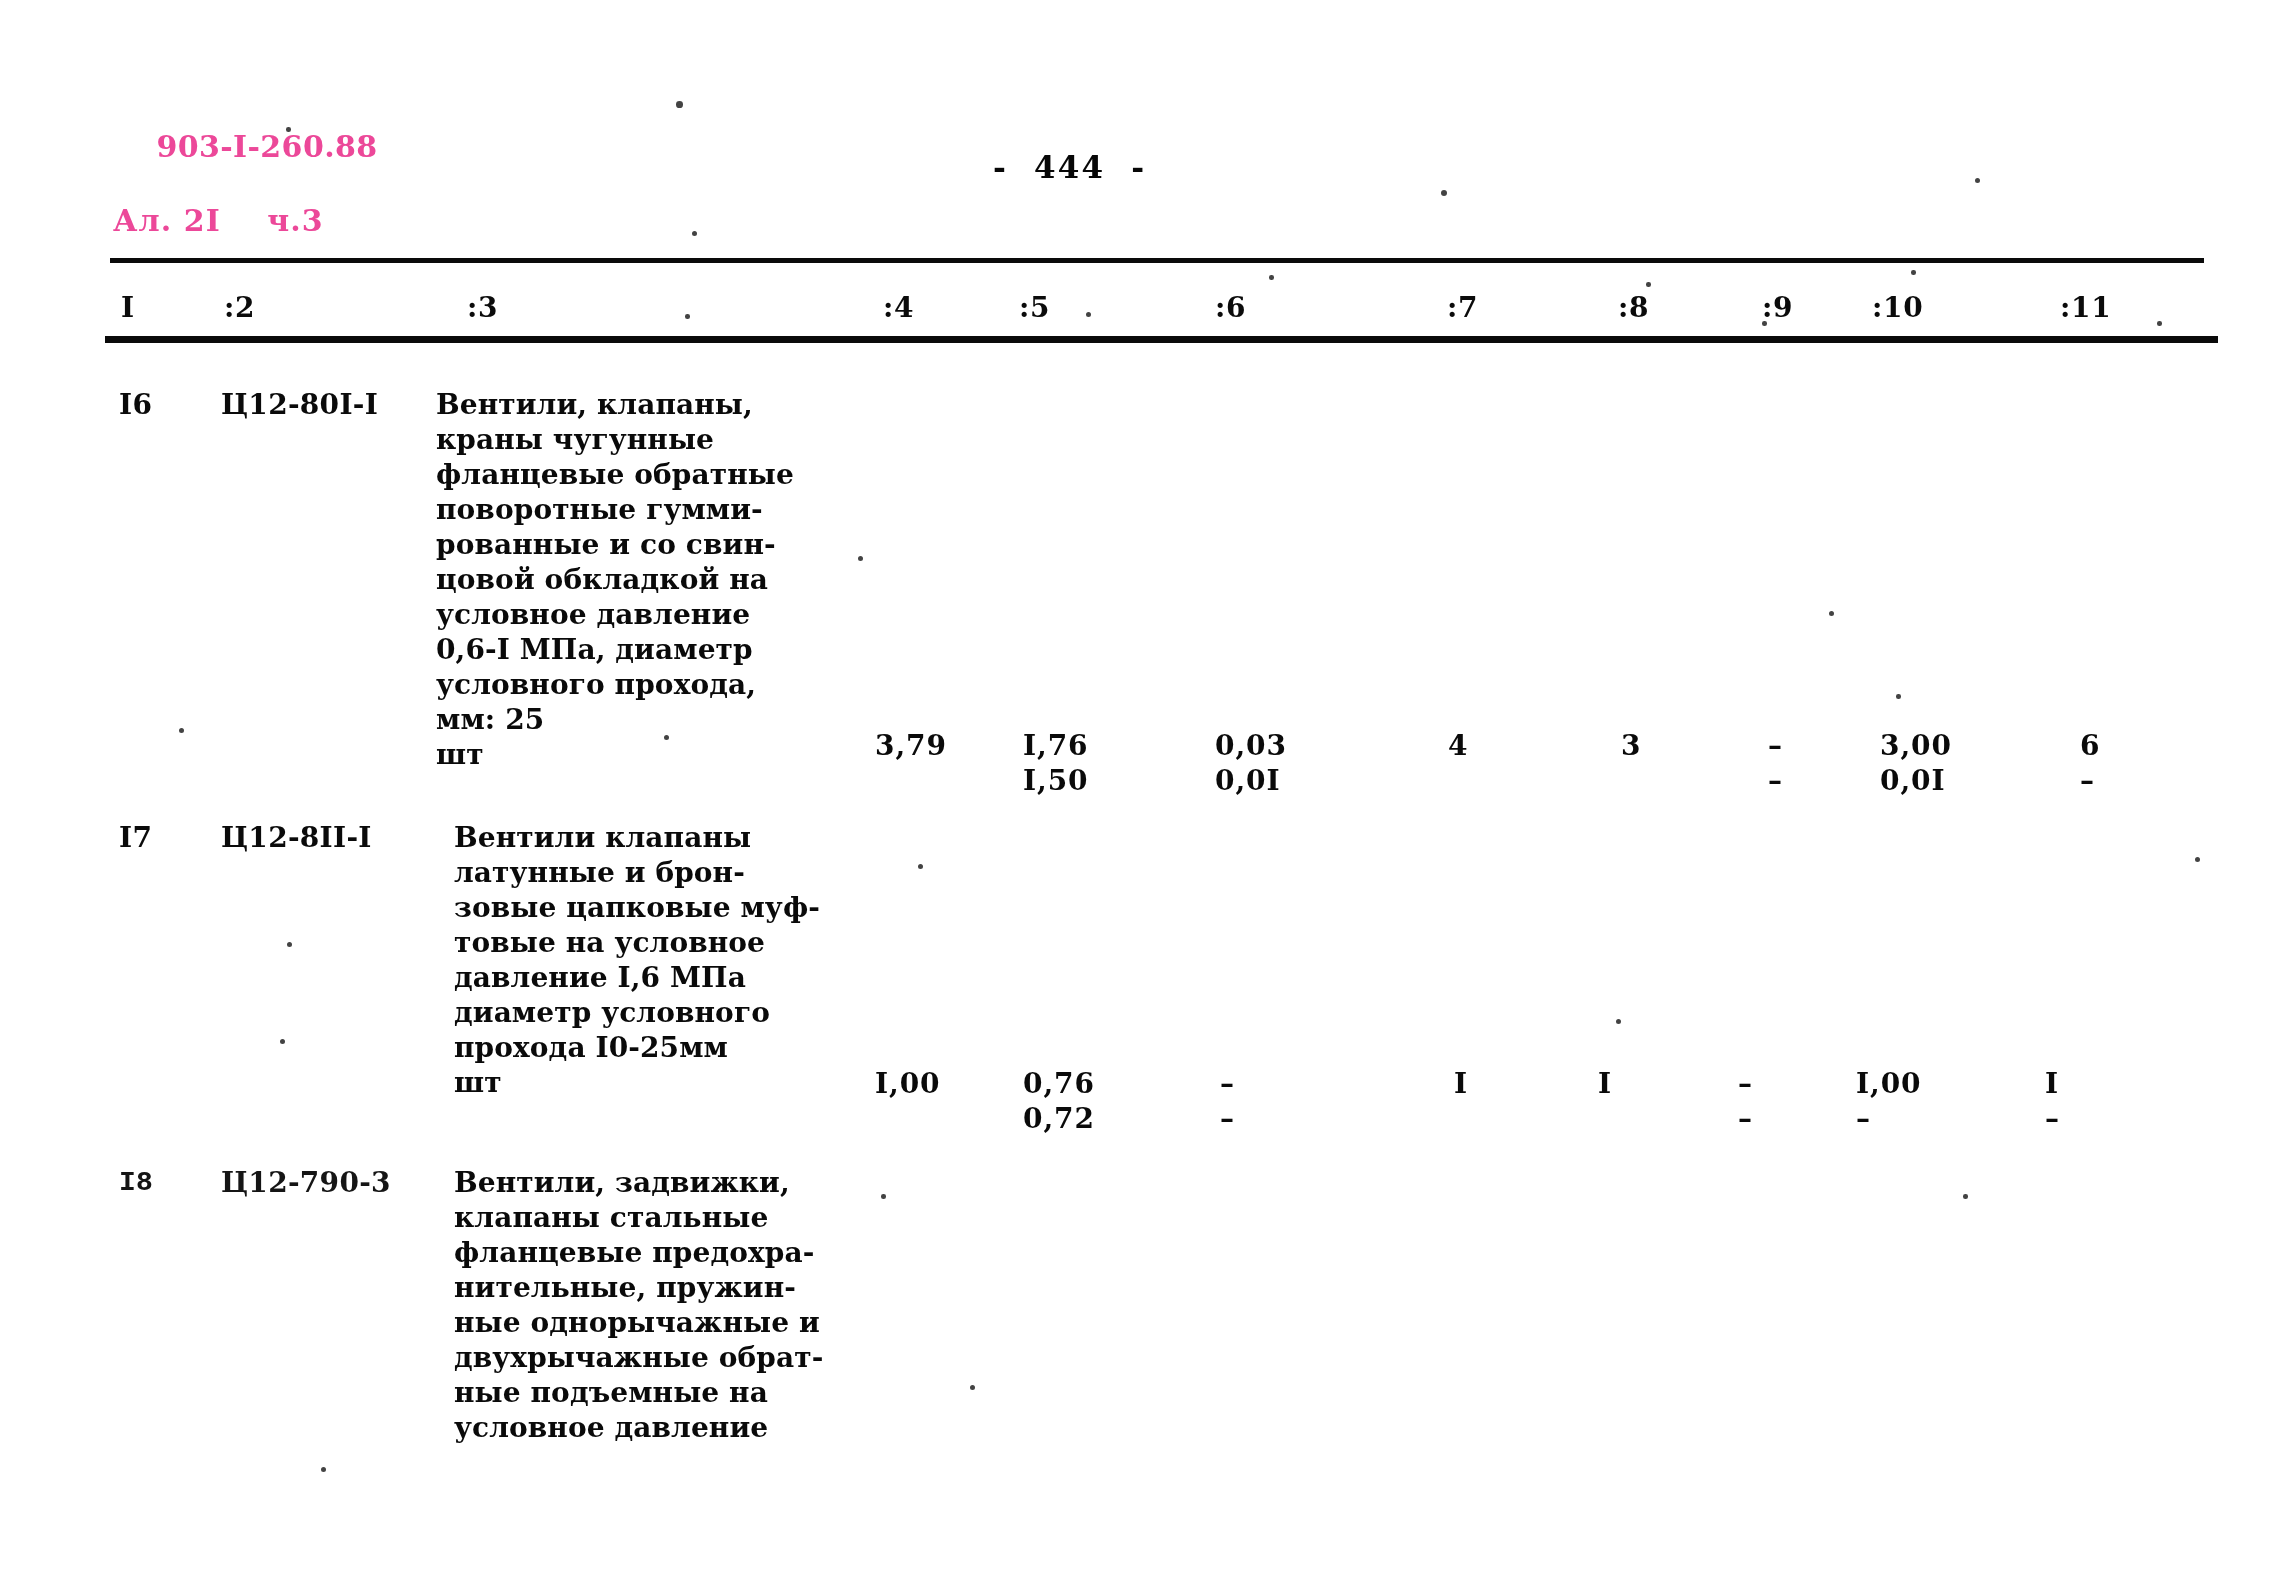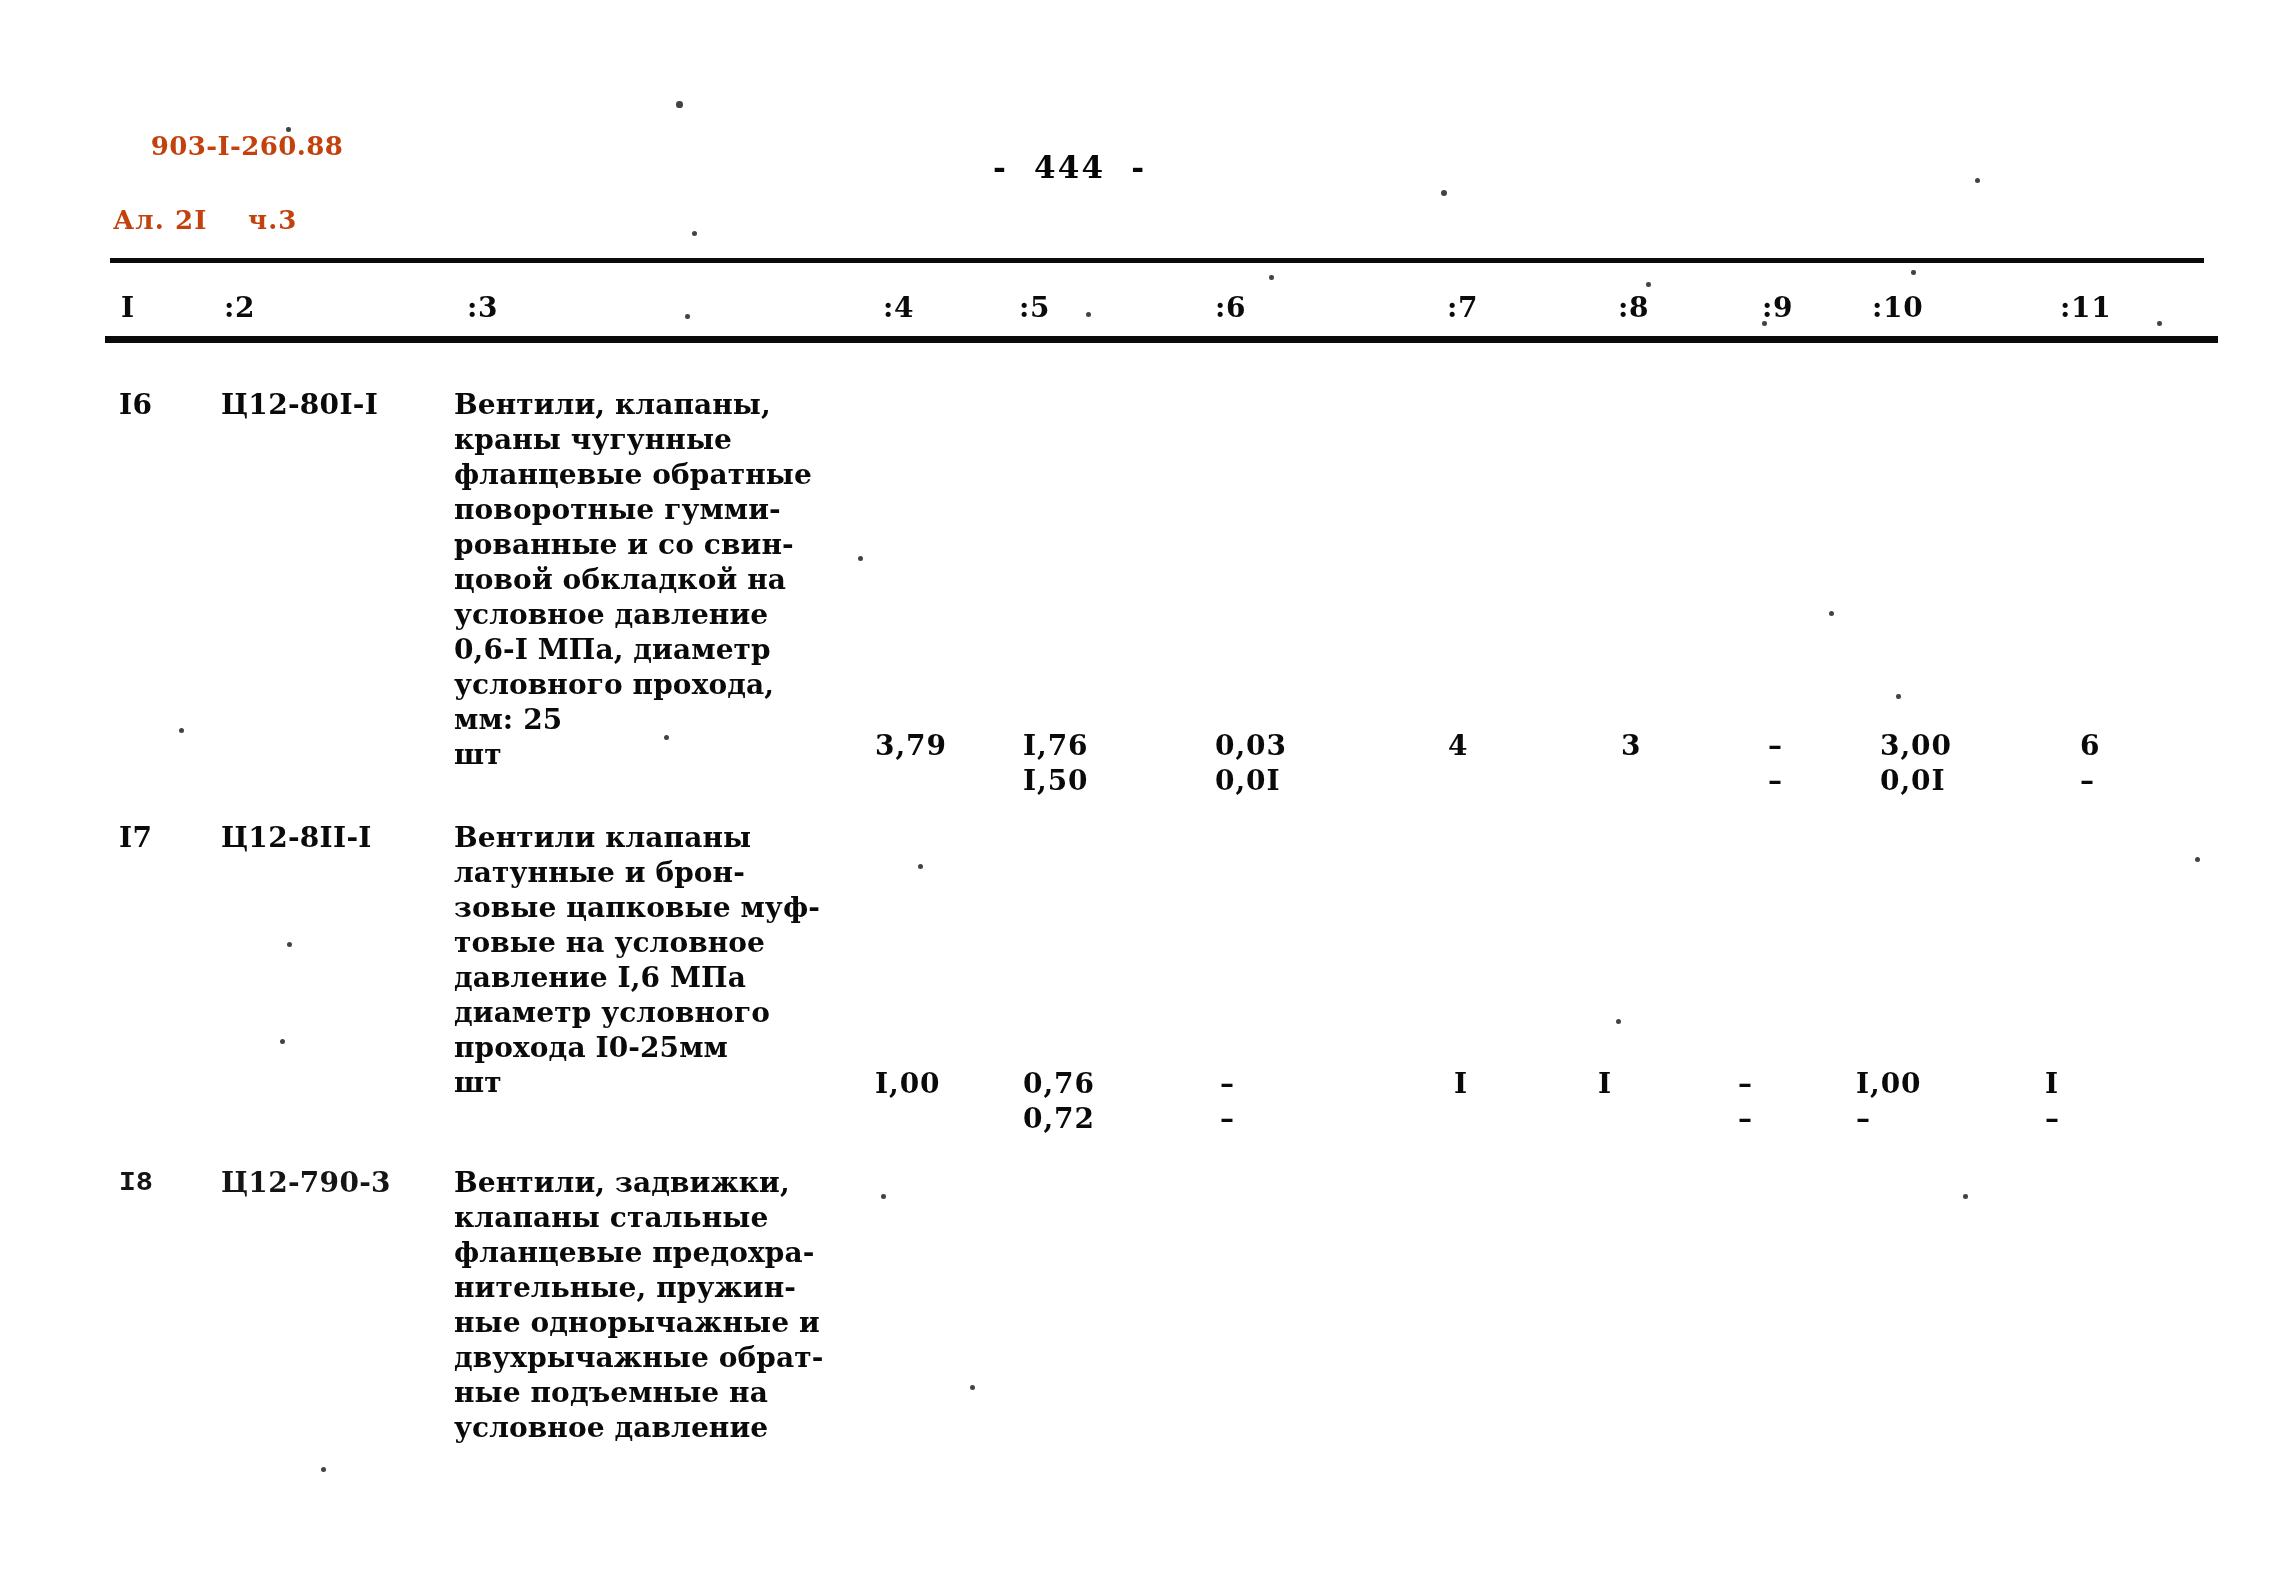--- a/index.html
+++ b/index.html
@@ -28,24 +28,24 @@
     opacity: .82;
   }
 
   
   .doc-header {
     position: absolute;
     left: 113px;
     top: 91px;
     font-family: "DejaVu Serif", "Liberation Serif", serif;
     font-weight: 700;
-    font-size: 26px;
+    font-size: 30px;
     line-height: 37px;
     letter-spacing: 0.4px;
-    color: #c2410c;
+    color: #ec4899;
     white-space: pre;
   }
   .doc-header .line2 {
     display: block;
     letter-spacing: 1.1px;
   }
   .page-number {
     position: absolute;
     left: 993px;
     top: 149px;
@@ -151,21 +151,21 @@
   <div class="col-head" style="left:1215px;">:6</div>
   <div class="col-head" style="left:1447px;">:7</div>
   <div class="col-head" style="left:1618px;">:8</div>
   <div class="col-head" style="left:1762px;">:9</div>
   <div class="col-head" style="left:1872px;">:10</div>
   <div class="col-head" style="left:2060px;">:11</div>
 
   <div>
     <div class="cell" style="left:119px; top:387px;">I6</div>
     <div class="cell" style="left:221px; top:387px;">Ц12-80I-I</div>
-    <div class="cell desc" style="left:454px; top:387px;">Вентили, клапаны,
+    <div class="cell desc" style="left:436px; top:387px;">Вентили, клапаны,
 краны чугунные
 фланцевые обратные
 поворотные гумми-
 рованные и со свин-
 цовой обкладкой на
 условное давление
 0,6-I МПа, диаметр
 условного прохода,
 мм: 25
 шт</div>

